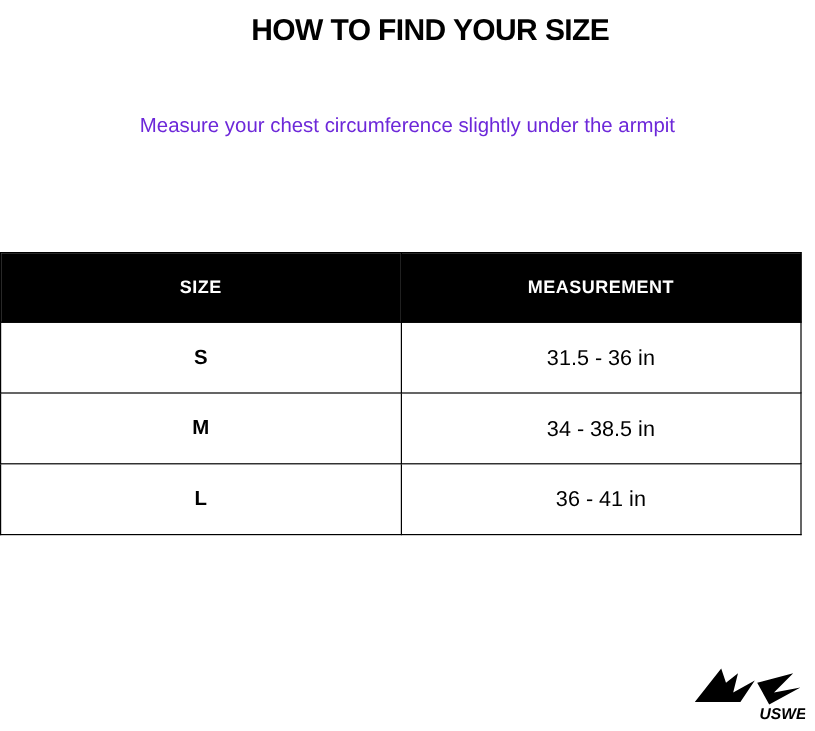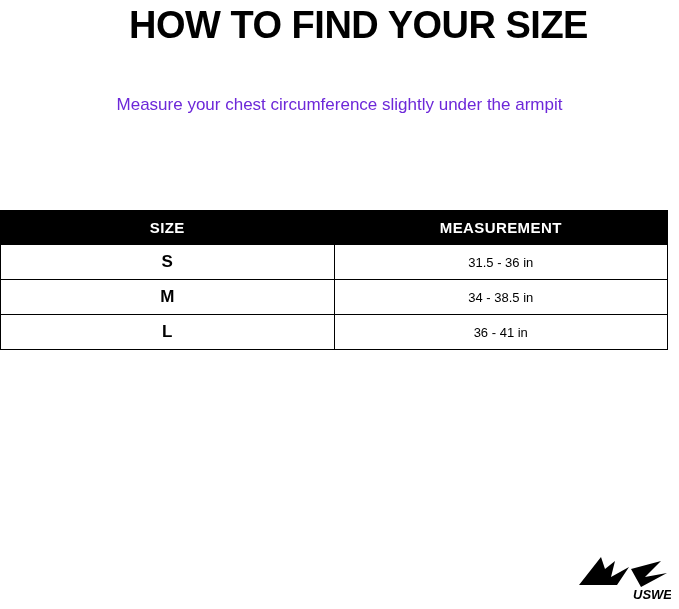--- a/index.html
+++ b/index.html
@@ -16,21 +16,21 @@
     overflow: hidden;
   }
   .page {
     width: 679px;
     height: 609px;
     position: relative;
     box-sizing: border-box;
   }
   .title {
     text-align: center;
-    font-size: 38px;
+    font-size: 25px;
     font-weight: bold;
     letter-spacing: -0.5px;
     margin: 0;
     padding-top: 2px;
     line-height: 46px;
     color: #000000;
     padding-left: 38px;
   }
   .subtitle {
     text-align: center;
@@ -51,39 +51,39 @@
     border-collapse: collapse;
     width: 668px;
     table-layout: fixed;
   }
   table.size-table th,
   table.size-table td {
     border: 1px solid #000000;
     text-align: center;
     font-size: 17px;
     height: 34px;
-    padding: 0;
+    padding: 12px;
   }
   table.size-table thead th {
     background: #000000;
     color: #ffffff;
     font-weight: bold;
     font-size: 15px;
     letter-spacing: 0.4px;
     height: 33px;
     border: 1px solid #000000;
   }
   table.size-table tbody td.size-cell {
     font-weight: bold;
     font-size: 17px;
     width: 334px;
   }
   table.size-table tbody td.meas-cell {
     font-weight: 400;
-    font-size: 13px;
+    font-size: 18px;
     width: 334px;
   }
   .logo {
     position: absolute;
     right: 8px;
     bottom: 6px;
     width: 100px;
     height: 48px;
     font-style: italic;
   }

